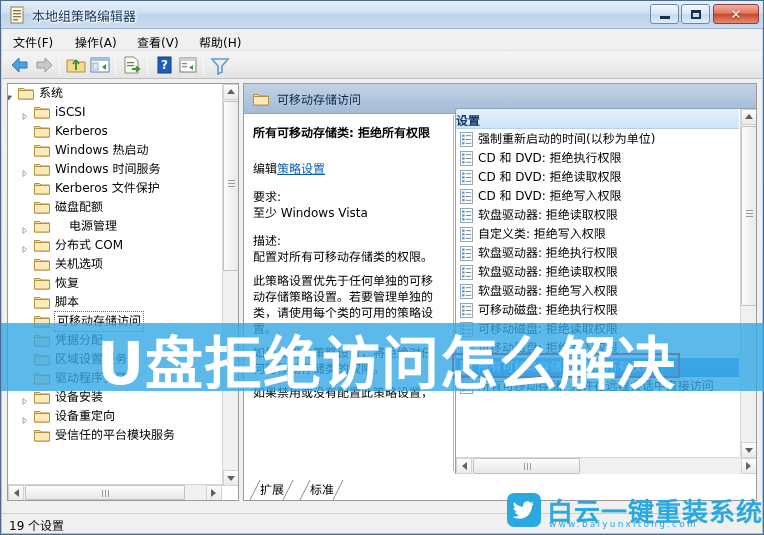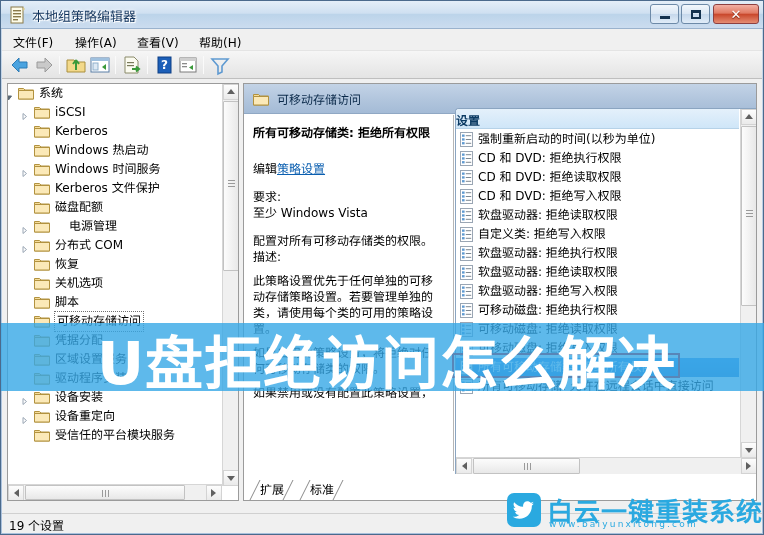--- a/index.html
+++ b/index.html
@@ -464,28 +464,28 @@
                 <path d="M0.5 2.5 h5 l1.5 1.5 h8.5 v9 h-15 z" fill="#f6dd9b" stroke="#b2923f"></path>
                 <path d="M0.5 4.5 h15 v8.5 h-15 z" fill="#fbe9b8" stroke="#b2923f"></path>
               </svg></span>
             <span class="tlabel" style="left: 47px;">分布式 COM</span>
           </div>
           <div class="tnode">
             <span class="folder" style="left: 26px;"><svg width="16" height="14" viewBox="0 0 16 14">
                 <path d="M0.5 2.5 h5 l1.5 1.5 h8.5 v9 h-15 z" fill="#f6dd9b" stroke="#b2923f"></path>
                 <path d="M0.5 4.5 h15 v8.5 h-15 z" fill="#fbe9b8" stroke="#b2923f"></path>
               </svg></span>
+            <span class="tlabel" style="left: 47px;">关机选项</span>
+          </div>
+          <div class="tnode">
+            <span class="folder" style="left: 26px;"><svg width="16" height="14" viewBox="0 0 16 14">
+                <path d="M0.5 2.5 h5 l1.5 1.5 h8.5 v9 h-15 z" fill="#f6dd9b" stroke="#b2923f"></path>
+                <path d="M0.5 4.5 h15 v8.5 h-15 z" fill="#fbe9b8" stroke="#b2923f"></path>
+              </svg></span>
             <span class="tlabel" style="left: 47px;">恢复</span>
-          </div>
-          <div class="tnode">
-            <span class="folder" style="left: 26px;"><svg width="16" height="14" viewBox="0 0 16 14">
-                <path d="M0.5 2.5 h5 l1.5 1.5 h8.5 v9 h-15 z" fill="#f6dd9b" stroke="#b2923f"></path>
-                <path d="M0.5 4.5 h15 v8.5 h-15 z" fill="#fbe9b8" stroke="#b2923f"></path>
-              </svg></span>
-            <span class="tlabel" style="left: 47px;">关机选项</span>
           </div>
           <div class="tnode">
             <span class="folder" style="left: 26px;"><svg width="16" height="14" viewBox="0 0 16 14">
                 <path d="M0.5 2.5 h5 l1.5 1.5 h8.5 v9 h-15 z" fill="#f6dd9b" stroke="#b2923f"></path>
                 <path d="M0.5 4.5 h15 v8.5 h-15 z" fill="#fbe9b8" stroke="#b2923f"></path>
               </svg></span>
             <span class="tlabel" style="left: 47px;">脚本</span>
           </div>
           <div class="tnode selected">
             <span class="folder" style="left: 26px;"><svg width="16" height="14" viewBox="0 0 16 14">
@@ -600,22 +600,22 @@
       <div id="ext-col">
         <div id="ext-title">所有可移动存储类: 拒绝所有权限</div>
         <div id="ext-body">
           <div>
             <span>编辑</span><a href="#">策略设置</a>
           </div>
           <div class="gap"></div>
           <div>要求:</div>
           <div>至少 Windows Vista</div>
           <div class="gap"></div>
+          <div>描述:</div>
           <div>配置对所有可移动存储类的权限。</div>
-          <div>描述:</div>
           <div class="gap" style="height:8px"></div>
           <div>此策略设置优先于任何单独的可移动存储策略设置。若要管理单独的类，请使用每个类的可用的策略设置。</div>
           <div class="gap" style="height:8px"></div>
           <div>如果启用此策略设置，将拒绝对任何可移动存储类的权限。</div>
           <div class="gap" style="height:8px"></div>
           <div>如果禁用或没有配置此策略设置，</div>
         </div>
       </div>
 
       <div id="ext-vscroll">

